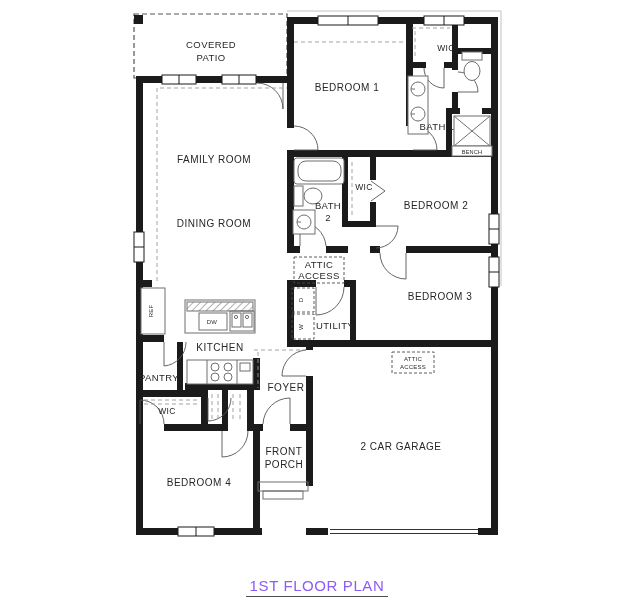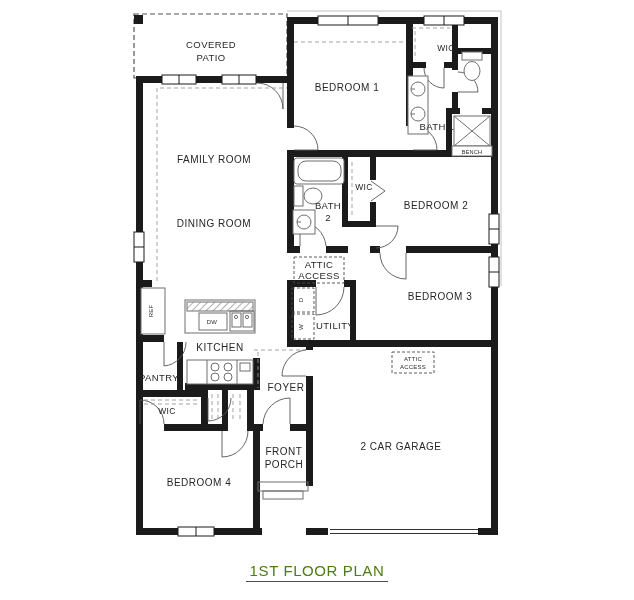--- a/index.html
+++ b/index.html
@@ -15,22 +15,22 @@
   .dash{fill:none;stroke:#999999;stroke-width:0.9;stroke-dasharray:4 3;}
   .dashd{fill:none;stroke:#555555;stroke-width:1.2;stroke-dasharray:5 3;}
   .dashbox{fill:none;stroke:#4a4a4a;stroke-width:0.9;stroke-dasharray:3 2;}
   .eave{fill:none;stroke:#c2c2c2;stroke-width:1;}
   .lbl{fill:#262626;font-size:10px;letter-spacing:0.5px;text-anchor:middle;}
   .lbl-sm{fill:#262626;font-size:8.5px;letter-spacing:0.4px;text-anchor:middle;}
   .lbl-md{fill:#262626;font-size:9.5px;letter-spacing:0.4px;text-anchor:middle;}
   .lbl-xs{fill:#2b2b2b;font-size:6px;letter-spacing:0.2px;text-anchor:middle;}
   .lbl-bench{fill:#2b2b2b;font-size:5.6px;letter-spacing:0.2px;text-anchor:middle;}
   .title-wrap{position:absolute;left:0;top:562px;width:634px;text-align:center;}
-  .title-text{display:inline-block;font-size:15px;letter-spacing:0.6px;color:#4d7c0f;
-              border-bottom:1.4px solid #4d4d4d;padding:0 4px 2px 4px;}
+  .title-text{display:inline-block;font-size:15px;letter-spacing:0.6px;color:#8b5cf6;
+              border-bottom:1.4px solid #4d4d4d;padding:0 4px 2px 4px;margin-top:15px;}
 </style>
 </head>
 <body>
 
 <div class="stage">
 <svg width="634" height="600" viewBox="0 0 634 600">
 
   <defs>
     <pattern id="hatch" width="5" height="5" patternTransform="rotate(45)" patternUnits="userSpaceOnUse">
       <line x1="0" y1="0" x2="0" y2="5" stroke="#707070" stroke-width="1.1"></line>

